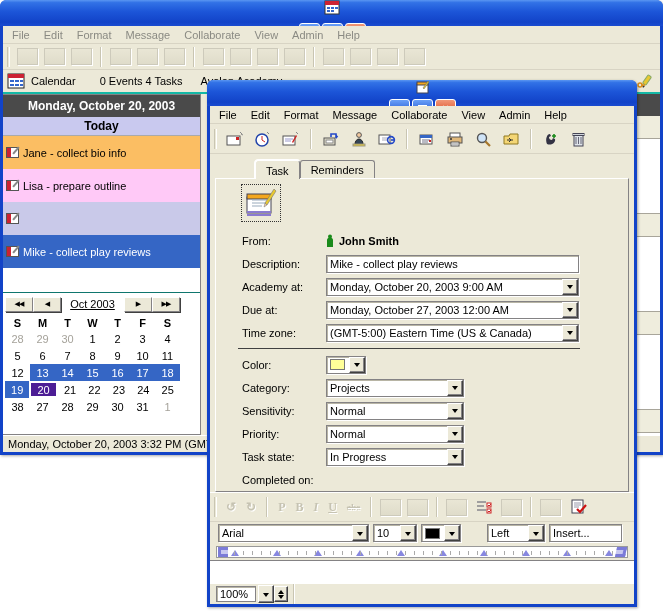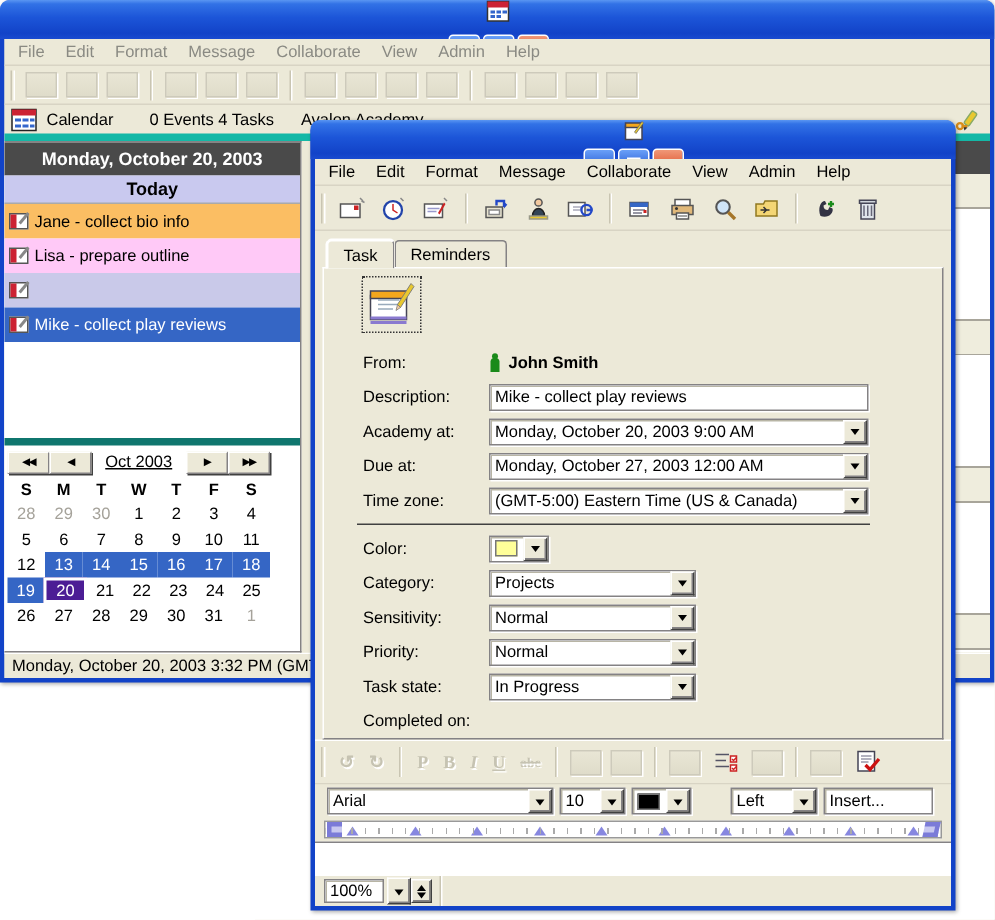--- a/index.html
+++ b/index.html
@@ -38,39 +38,39 @@
     background:linear-gradient(#e9e6d5,#dfdcca); box-shadow:1px 1px 0 #fff; }
   .emboss { color:#c6c3b2; text-shadow:1px 1px 0 #fff; font-weight:bold;
     font-family:"Liberation Serif", serif; font-size:12px; margin:0 5px; }
   .icon20 { width:22px; height:20px; margin:0 3px; display:flex; align-items:center; justify-content:center; }
 
   
   #main-win { left:0; top:0; width:663px; height:455px; }
   #main-win .body { background:#ECE9D8; height:426px; display:flex; flex-direction:column; }
   #main-toolbar { height:26px; border-bottom:1px solid #d8d4c4; }
   .infobar { height:24px; display:flex; align-items:center; gap:6px; background:#ECE9D8;
-    border-bottom:5px solid #14b8a6; padding:0 6px 0 4px; }
+    border-bottom:2px solid #14b8a6; padding:0 6px 0 4px; }
   .infobar .lbl { white-space:nowrap; }
   .main-content { flex:1; display:flex; background:#ECE9D8; position:relative; }
   .left-panel { width:198px; border:1px solid #848284; border-left:none; background:#fff;
     display:flex; flex-direction:column; }
   .date-hdr { height:22px; background:#4A4A4A; color:#fff; font-weight:bold;
     display:flex; align-items:center; justify-content:center; font-size:12px; }
   .today-hdr { height:19px; background:#C9C9EF; font-weight:bold;
     display:flex; align-items:center; justify-content:center; font-size:12px;
     border-bottom:1px solid #aaa; }
-  .task-item { height:23px; display:flex; align-items:center; gap:4px; padding:0 3px; }
+  .task-item { height:33px; display:flex; align-items:center; gap:4px; padding:0 3px; }
   .task-ico { width:13px; height:11px; flex:none; background:#fff; border:1px solid #555;
     position:relative; }
   .task-ico::before { content:""; position:absolute; left:0; top:0; width:4px; height:9px; background:#c23; }
   .task-ico::after { content:""; position:absolute; right:1px; top:-2px; width:2px; height:9px;
     background:#888; transform:rotate(40deg); }
   .task-filler { flex:1; background:#fff; }
 
-  .mini-cal { height:142px; border-top:5px solid #0f766e; background:#fff; padding:2px 20px 0 2px; }
+  .mini-cal { height:142px; border-top:1px solid #0f766e; background:#fff; padding:2px 20px 0 2px; }
   .cal-nav { display:flex; align-items:center; height:18px; margin-bottom:2px; }
   .vcr { width:28px; height:15px; background:#ECE9D8; border:1px solid #fff;
     border-right-color:#848284; border-bottom-color:#848284; box-shadow:1px 1px 0 #404040;
     font-size:7px; display:flex; align-items:center; justify-content:center; letter-spacing:-1px; }
   .cal-month { flex:1; text-align:center; text-decoration:underline; font-size:11px; }
   .cal-row, #cal-dayhdr { display:flex; }
   .cal-cell { flex:1; height:17px; display:flex; align-items:center; justify-content:center; font-size:11px; }
   .cal-hdr { font-weight:bold; height:15px; }
   .cal-cell.muted { color:#A5A29A; }
   .cal-cell.week { background:#3566C5; color:#fff; }
@@ -87,21 +87,21 @@
 
   
   #dlg-win { left:207px; top:80px; width:430px; height:527px; z-index:10; }
   #dlg-win .body { background:#ECE9D8; height:498px; display:flex; flex-direction:column; }
   #dlg-toolbar { height:30px; border-bottom:1px solid #d8d4c4; }
 
   .tabstrip { display:flex; align-items:flex-end; height:24px; padding:6px 0 0 8px; }
   .tab { padding:3px 10px 2px 10px; border:1px solid #848284; border-bottom:none;
     border-radius:3px 3px 0 0; background:#ECE9D8; position:relative; }
   .tab.active { padding-top:4px; margin-bottom:-1px; border-color:#fff #848284 #ECE9D8 #fff;
-    box-shadow:0 -1px 0 #fff, -1px 0 0 #fff; z-index:2; }
+    box-shadow:0 -1px 0 #fff, -1px 0 0 #fff; z-index:2;margin-left:37px; }
   .tabpanel { flex:1; margin:0 5px; border:1px solid #fff; border-right-color:#848284;
     border-bottom-color:#848284; box-shadow:0 0 0 1px #ECE9D8 inset; background:#ECE9D8;
     padding:6px 0 0 26px; position:relative; }
 
   .big-task-icon { width:34px; height:32px; outline:1px dotted #333; outline-offset:2px;
     margin:2px 0 8px 2px; display:inline-block; }
   .form-row { height:23px; display:flex; align-items:center; }
   .form-label { width:84px; flex:none; }
   .from-val { font-weight:bold; display:flex; align-items:center; gap:5px; }
 
@@ -288,21 +288,21 @@
                 <div class="cal-row">
                   <span class="cal-cell week">19</span>
                   <span class="cal-cell today">20</span>
                   <span class="cal-cell ">21</span>
                   <span class="cal-cell ">22</span>
                   <span class="cal-cell ">23</span>
                   <span class="cal-cell ">24</span>
                   <span class="cal-cell ">25</span>
                 </div>
                 <div class="cal-row">
-                  <span class="cal-cell ">26</span>
+                  <span class="cal-cell ">38</span>
                   <span class="cal-cell ">27</span>
                   <span class="cal-cell ">28</span>
                   <span class="cal-cell ">29</span>
                   <span class="cal-cell ">30</span>
                   <span class="cal-cell ">31</span>
                   <span class="cal-cell muted">1</span>
                 </div>
               </div>
           </div>
         </div>

